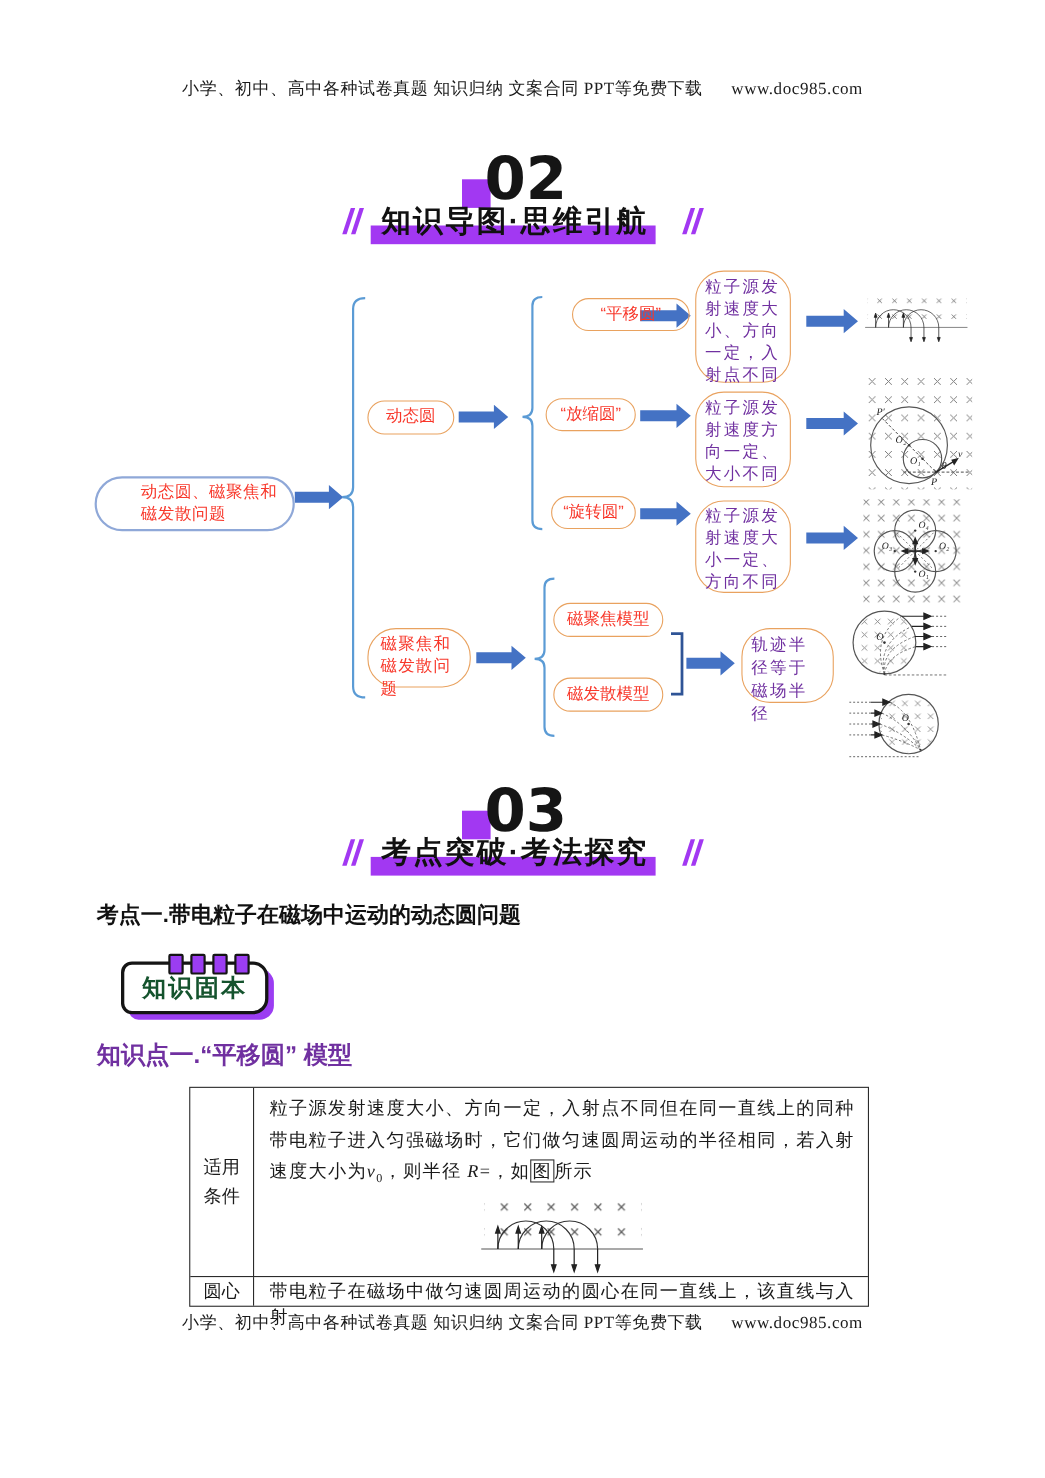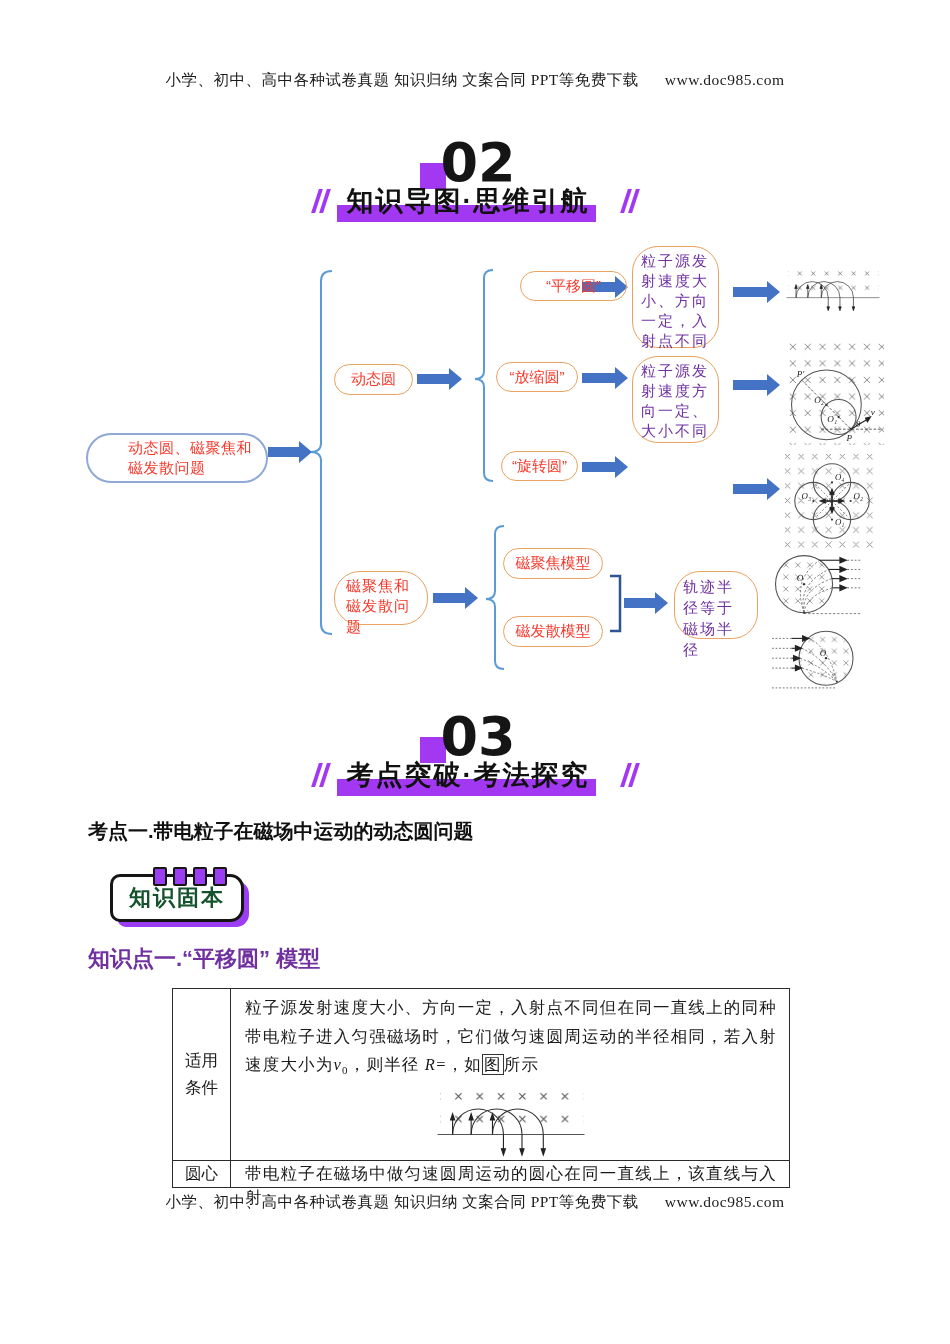--- a/index.html
+++ b/index.html
@@ -114,20 +114,21 @@
     </div>
   <div class="mbox obox redtx ctr" style="left:496px;top:362px;width:82px;height:30px;">
       <span>“放缩圆”</span>
     </div>
   <div class="mbox obox redtx ctr" style="left:501px;top:451px;width:77px;height:30px;">
       <span>“旋转圆”</span>
     </div>
 
   <div class="mbox obox purtx desc" style="left:632px;top:246px;width:87px;height:102px;"><span>粒子源发射速度大小、方向一定，入射点不同</span></div>
   <div class="mbox obox purtx desc" style="left:632px;top:356px;width:87px;height:87px;"><span>粒子源发射速度方向一定、大小不同</span></div>
+  <div class="mbox obox purtx desc" style="left:632px;top:455px;width:87px;height:84px;"><span>粒子源发射速度大小一定、方向不同</span></div>
 
   <div class="mbox obox redtx ctr" style="left:503px;top:548px;width:100px;height:31px;">
       <span>磁聚焦模型</span>
     </div>
   <div class="mbox obox redtx ctr" style="left:503px;top:616px;width:100px;height:31px;">
       <span>磁发散模型</span>
     </div>
   <div class="mbox obox purtx desc" style="left:674px;top:571px;width:84px;height:68px;line-height:21px;"><span>轨迹半径等于磁场半径</span></div>
 
   <svg class="abs" style="left:783px;top:270px;" width="100" height="44" viewBox="0 0 230 100">

